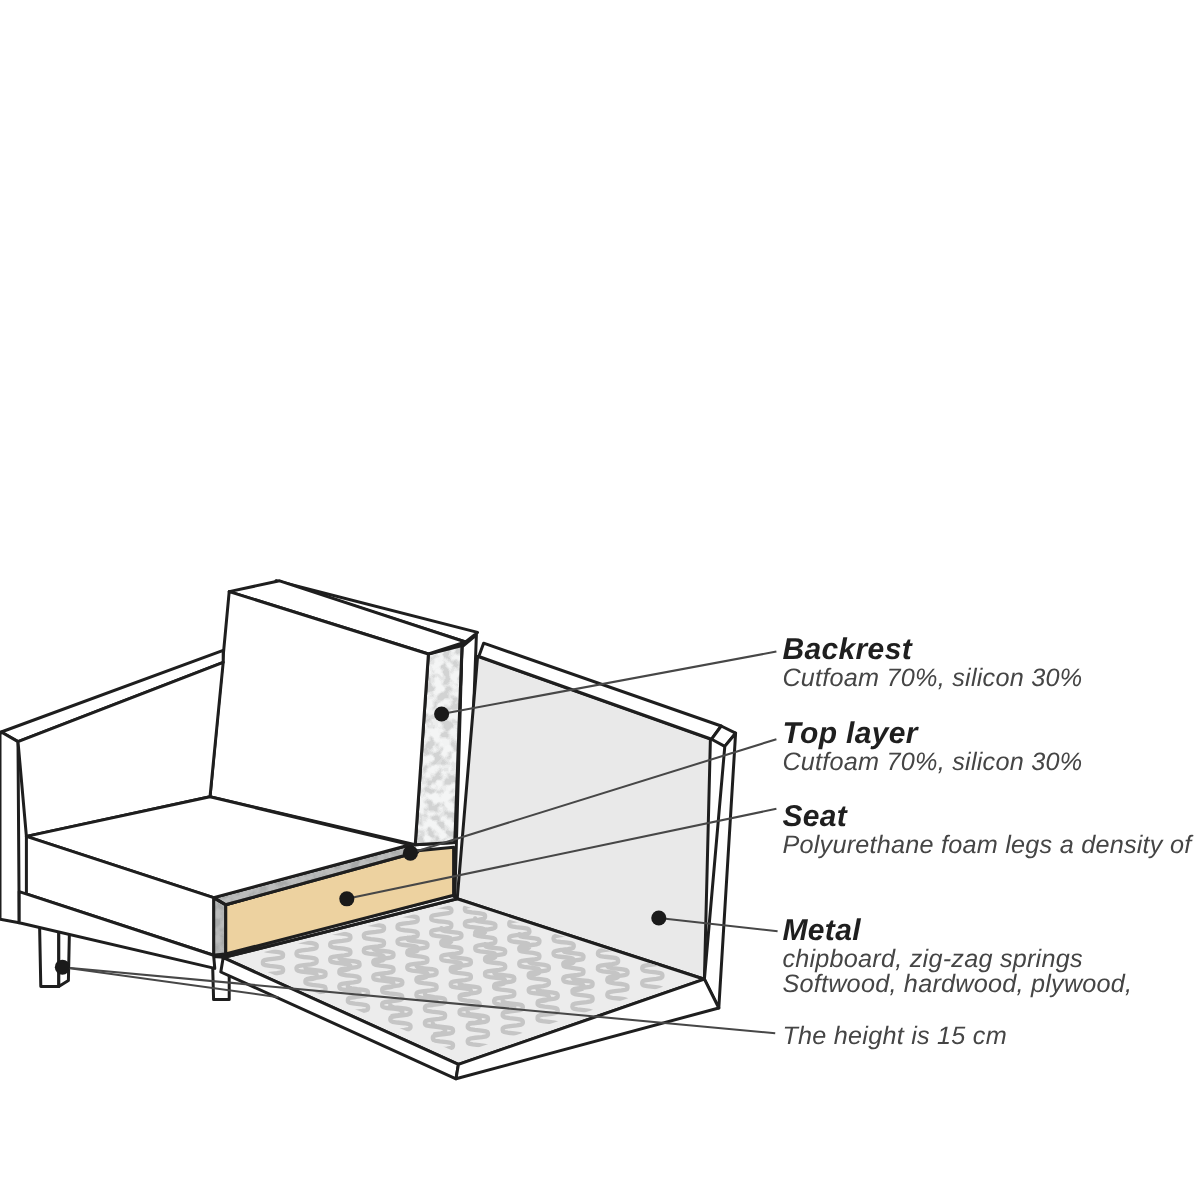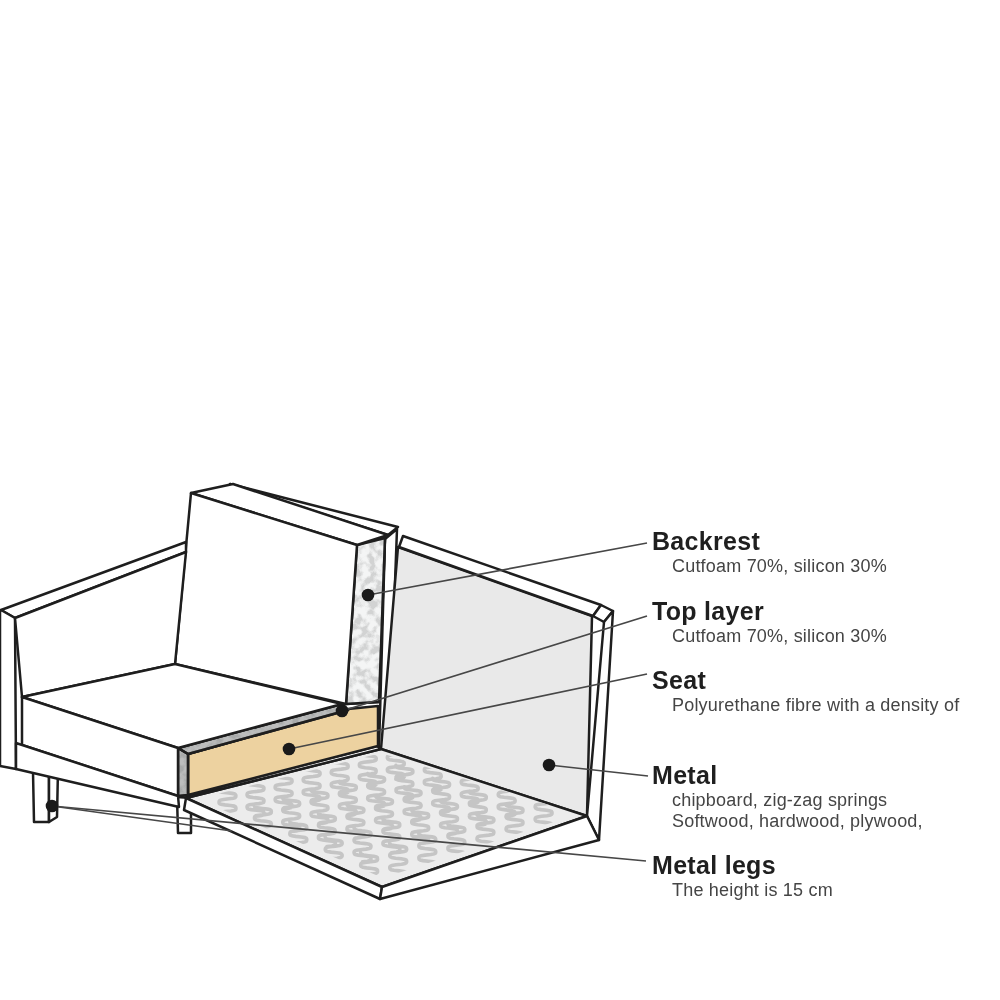--- a/index.html
+++ b/index.html
@@ -1,22 +1,22 @@
 <!DOCTYPE html>
 <html><head>
 <meta charset="utf-8">
 <style>
   html,body{margin:0;padding:0;background:#ffffff;}
   .stage{position:relative;width:1000px;height:1000px;background:#ffffff;overflow:hidden;
-         font-family:"Liberation Sans", sans-serif;}
+         font-family:"Liberation Sans", sans-serif;font-style:italic;}
   .stage svg{position:absolute;left:0;top:0;}
   .labels{position:absolute;left:0;top:0;width:1000px;height:1000px;}
   .label{position:absolute;left:652px;}
   .label-title{font-size:25px;font-weight:700;color:#1f1f1f;letter-spacing:0.3px;line-height:26px;}
-  .label-desc{font-size:18px;font-weight:400;color:#454545;letter-spacing:0.2px;line-height:20.5px;margin-top:2px;margin-left:20px;}
+  .label-desc{font-size:21px;font-weight:400;color:#454545;letter-spacing:0.2px;line-height:20.5px;margin-top:2px;}
   #label-backrest{top:528px;}
   #label-top-layer{top:598px;}
   #label-seat{top:667px;}
   #label-frame{top:762px;}
   #label-metal-legs{top:852px;}
 </style>
 </head>
 <body>
 
 <div class="stage">
@@ -147,31 +147,30 @@
   </div>
   <div class="label" id="label-top-layer">
     <div class="label-title">Top layer</div>
     <div class="label-desc">
       <div>Cutfoam 70%, silicon 30%</div>
     </div>
   </div>
   <div class="label" id="label-seat">
     <div class="label-title">Seat</div>
     <div class="label-desc">
-      <div>Polyurethane fibre with a density of</div>
+      <div>Polyurethane foam legs a density of</div>
     </div>
   </div>
   <div class="label" id="label-frame">
     <div class="label-title">Metal</div>
     <div class="label-desc">
       <div>chipboard, zig-zag springs</div>
       <div>Softwood, hardwood, plywood,</div>
     </div>
   </div>
   <div class="label" id="label-metal-legs">
-    <div class="label-title">Metal legs</div>
     <div class="label-desc">
       <div>The height is 15 cm</div>
     </div>
   </div>
 </div>
 
 </div>
 
 </body></html>

